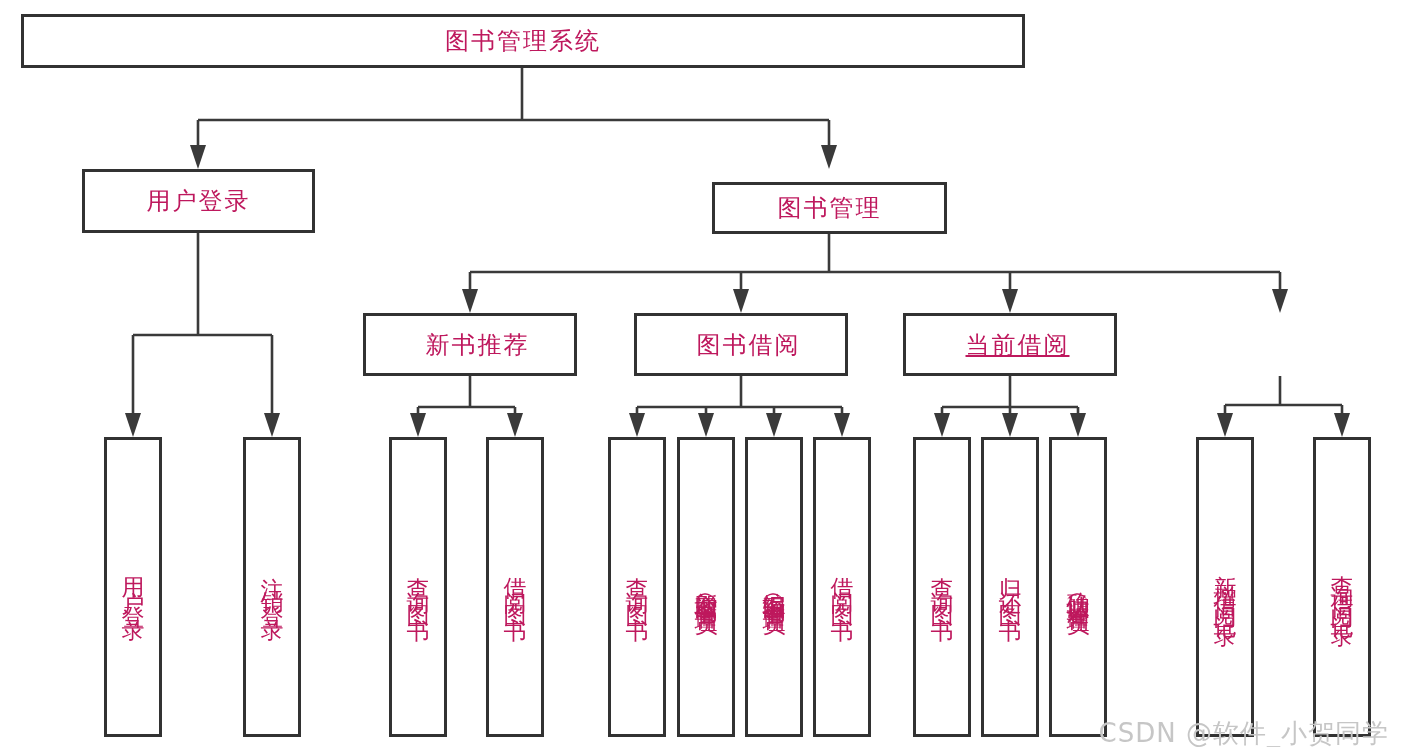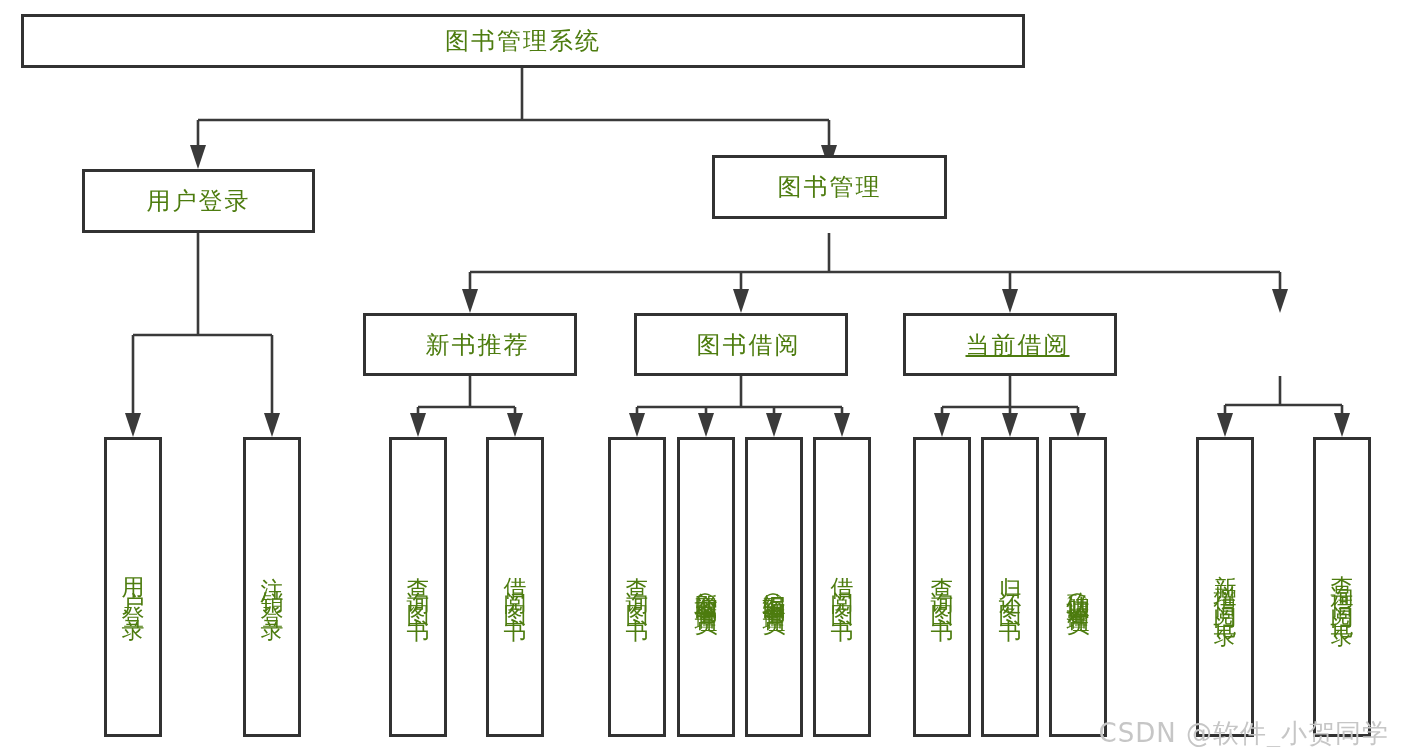--- a/index.html
+++ b/index.html
@@ -9,28 +9,28 @@
     background:#ffffff;
     font-family:"DejaVu Sans","Liberation Sans",sans-serif;
     overflow:hidden;
   }
   .wires{position:absolute;left:0;top:0;width:1405px;height:747px;}
   .box{
     position:absolute;
     box-sizing:border-box;
     background:#ffffff;
     border:3px solid #323232;
-    color:#4d7c0f;
+    color:#be185d;
     display:flex;align-items:center;justify-content:center;
     text-align:center;
   }
   .hlabel{font-size:24px;letter-spacing:2px;line-height:1;}
   .root{left:21px;top:14px;width:1004px;height:54px;}
   .n-login{left:82px;top:169px;width:233px;height:64px;}
-  .n-bookmgmt{left:712px;top:155px;width:235px;height:64px;}
+  .n-bookmgmt{left:712px;top:182px;width:235px;height:52px;}
   .lvl3{top:313px;height:63px;width:214px;padding-left:15px;}
   .n-newbook{left:363px;}
   .n-borrow{left:634px;}
   .n-current{left:903px;text-decoration:underline;}
   .n-records{left:1173px;}
   .leaf{top:437px;height:300px;width:58px;}
   .leaf span{
     writing-mode:vertical-rl;
     text-orientation:mixed;
     font-size:23px;

